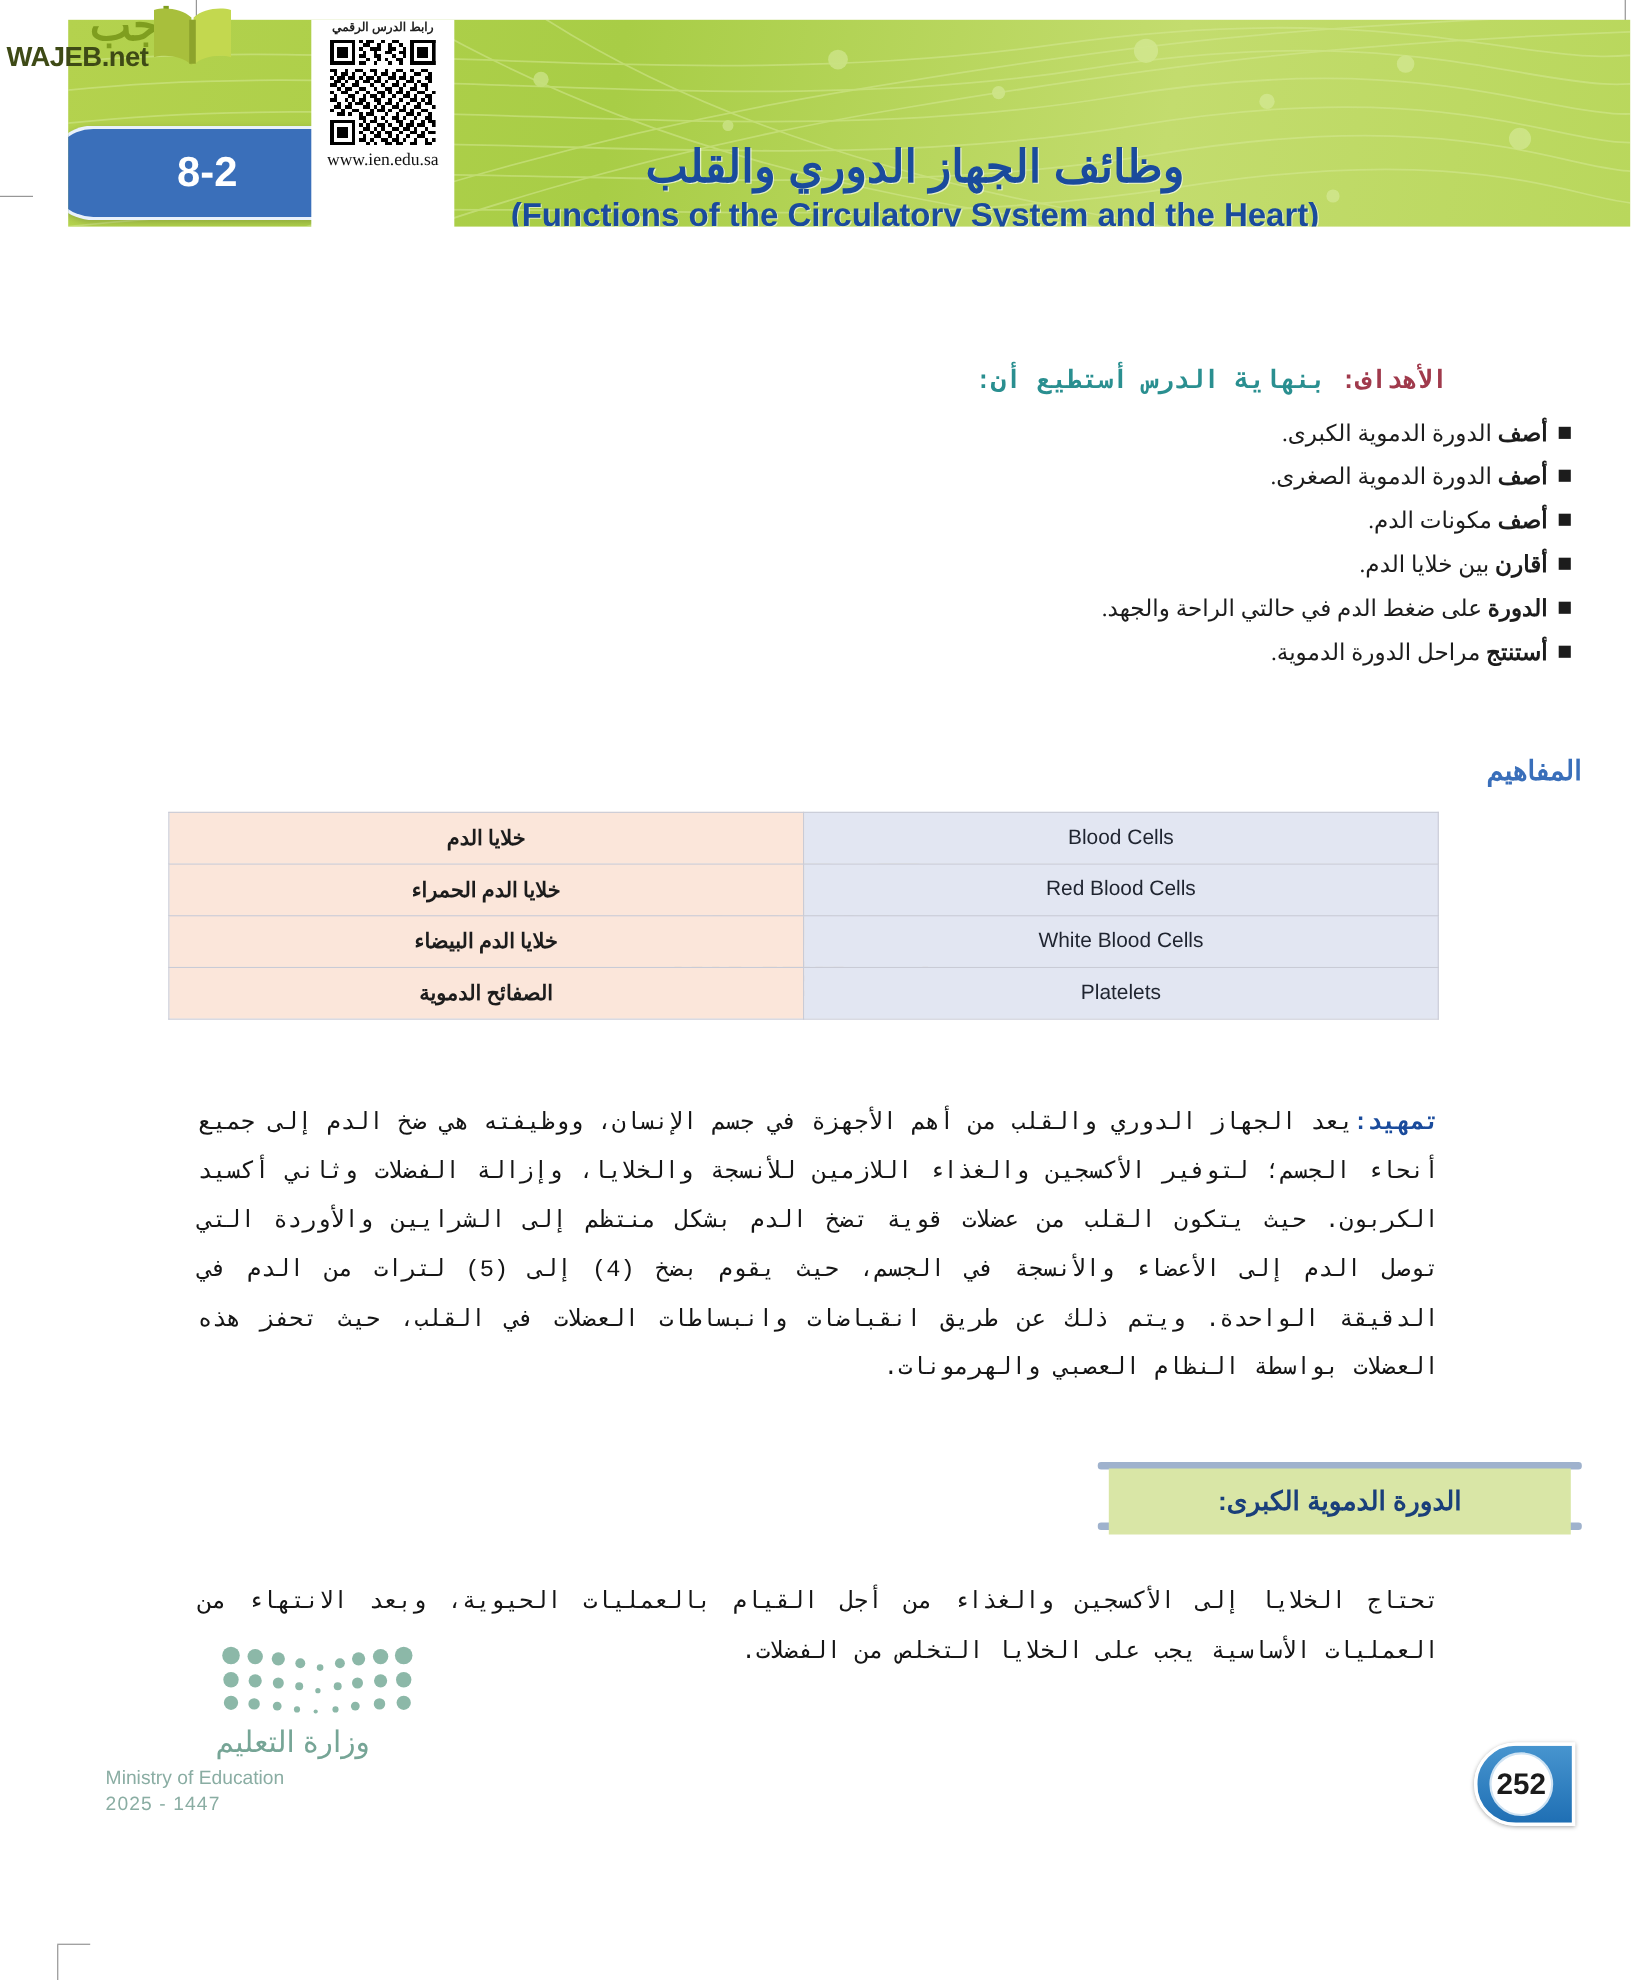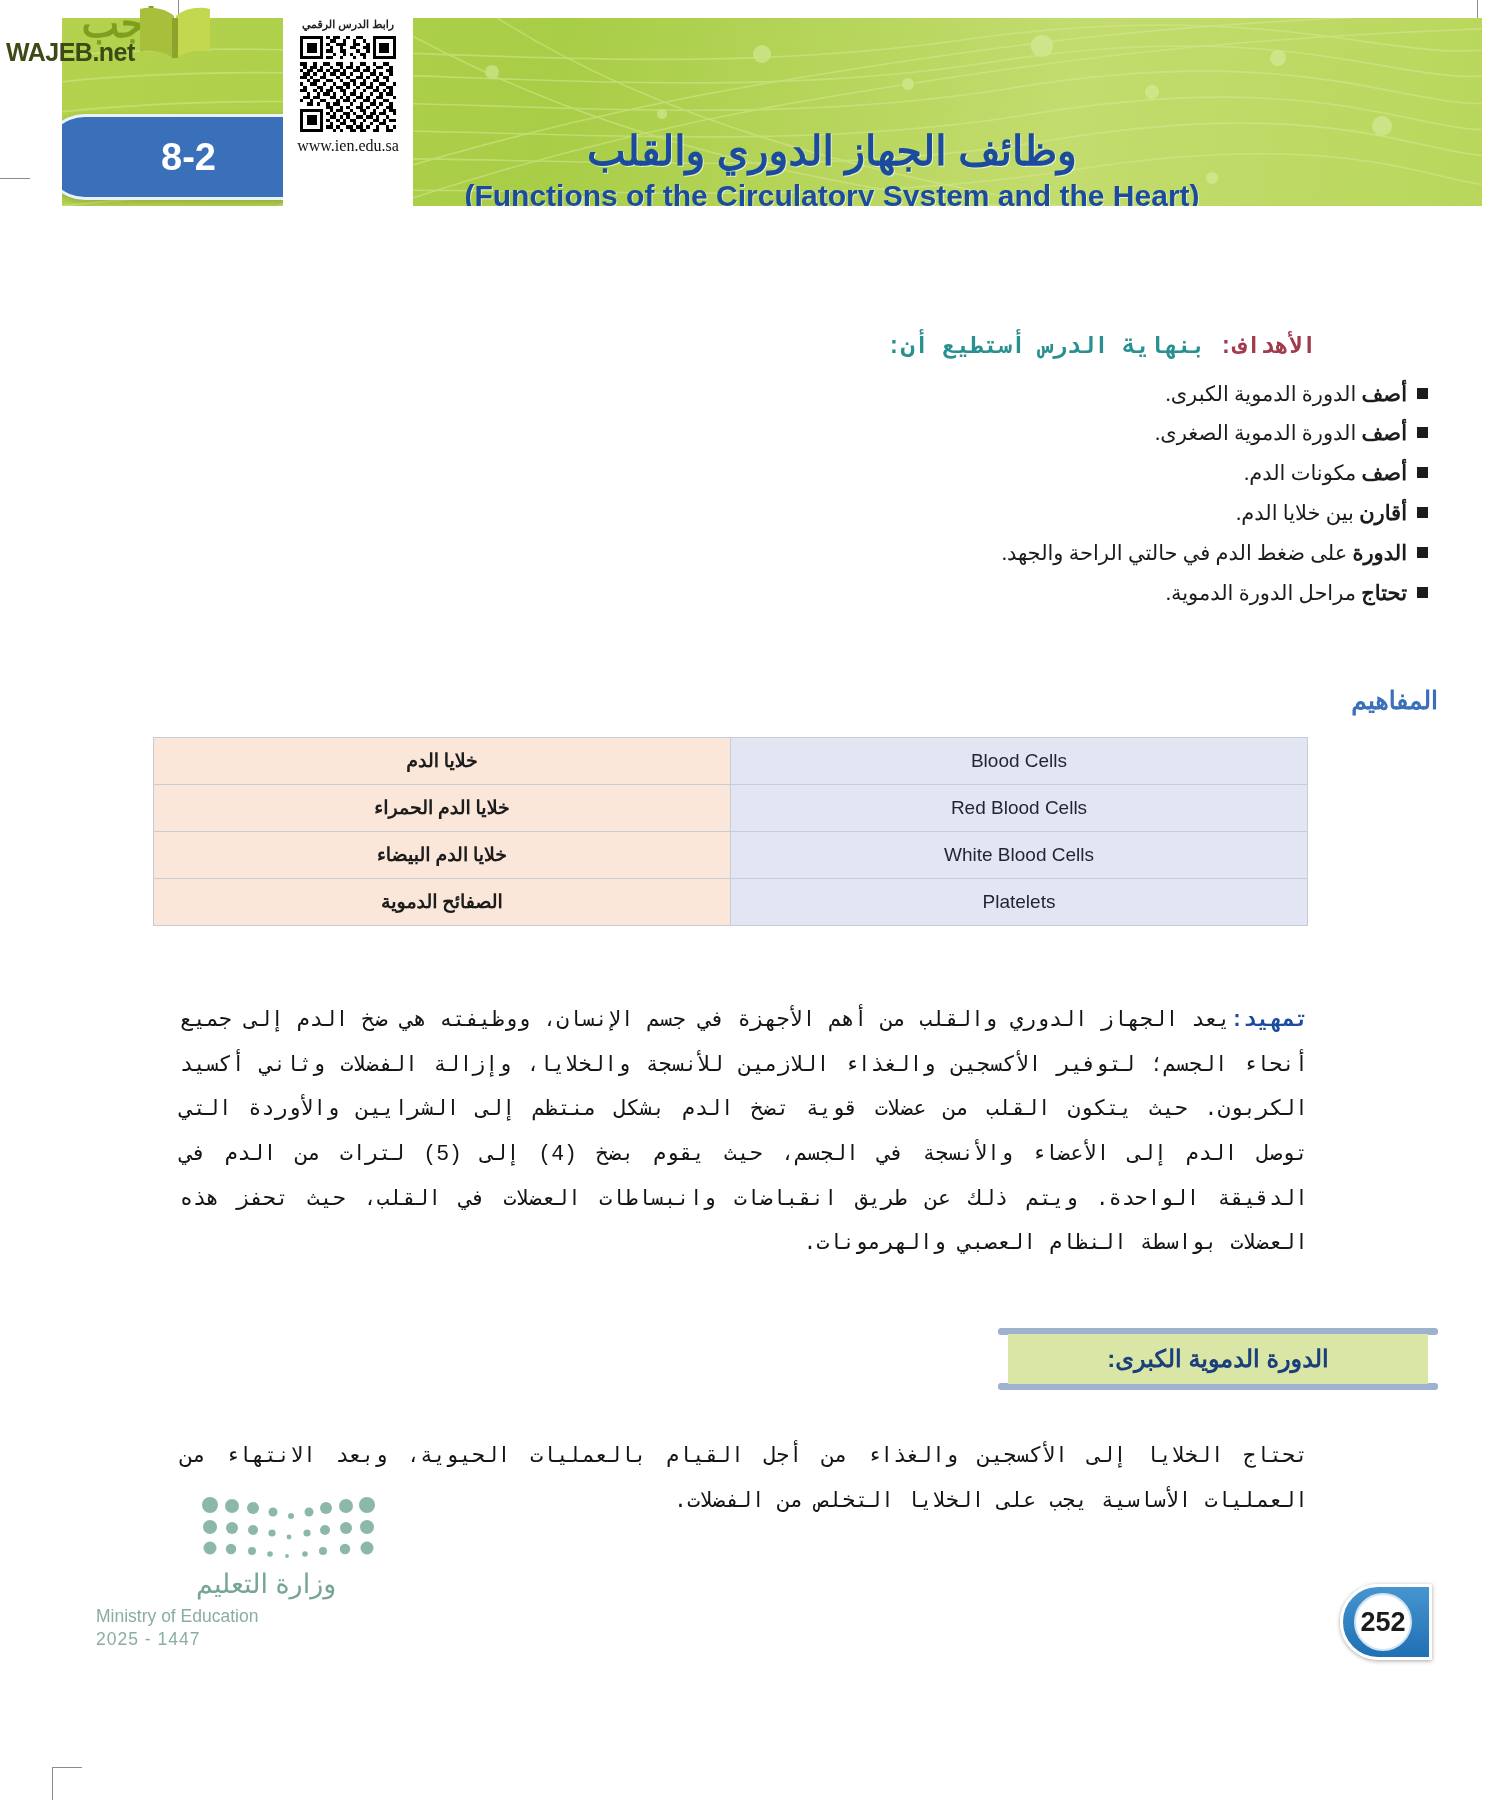--- a/index.html
+++ b/index.html
@@ -174,21 +174,21 @@
   .sec-head-wrap { margin-top: 62px; margin-left: 118px; position: relative; height: 62px; }
   .sec-bar-top {
     position: absolute; right: 0; top: 0; width: 440px; height: 7px;
     background: #9fb2cd; border-radius: 3px;
   }
   .sec-bar-bottom {
     position: absolute; right: 0; bottom: 0; width: 440px; height: 7px;
     background: #9fb2cd; border-radius: 3px;
   }
   .sec-head {
-    position: absolute; right: 10px; top: 6px; width: 420px; height: 50px;
+    position: absolute; right: 10px; top: 6px; width: 420px; height: 60px;
     background: #d9e6a6; display: flex; align-items: center;
     justify-content: center;
   }
   .sec-head span {
     font-family: "Liberation Sans", sans-serif;
     font-size: 24px; font-weight: bold; color: #1a3f7a;
   }
   .sec-para { margin-top: 44px; }
 
   
@@ -559,21 +559,21 @@
         </li>
         <li>
           <span class="bullet"></span><b>أقارن</b>
           <span>بين خلايا الدم.</span>
         </li>
         <li>
           <span class="bullet"></span><b>الدورة</b>
           <span>على ضغط الدم في حالتي الراحة والجهد.</span>
         </li>
         <li>
-          <span class="bullet"></span><b>تحتاج</b>
+          <span class="bullet"></span><b>أستنتج</b>
           <span>مراحل الدورة الدموية.</span>
         </li>
       </ul>
     </div>
 
     <div class="concepts-title">المفاهيم</div>
     <table class="concepts-table">
       <tbody>
         <tr>
           <td class="en">Blood Cells</td>

